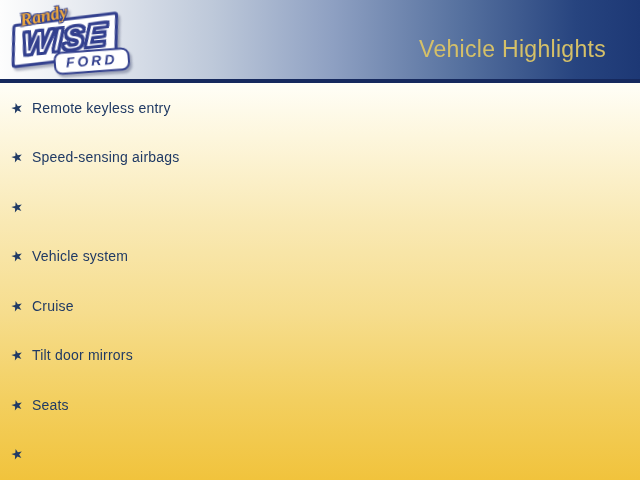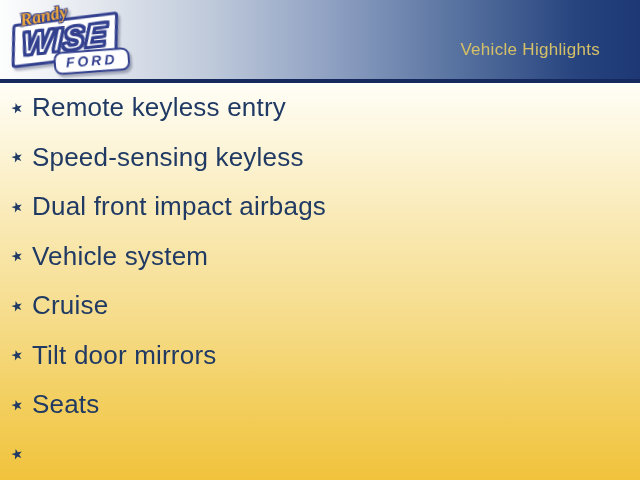--- a/index.html
+++ b/index.html
@@ -22,27 +22,27 @@
       #bec9da 33%,
       #8ea0c2 52%,
       #56719f 72%,
       #27447f 90%,
       #1d3875 100%);
     border-bottom: 4px solid #16295e;
   }
 
   .header-title {
     position: absolute;
-    right: 40px;
+    right: 34px;
     top: 0;
     height: 99px;
     display: flex;
     align-items: center;
     color: #d5c068;
-    font-size: 17px;
+    font-size: 23px;
     letter-spacing: 0.3px;
   }
 
   
   .logo {
     position: absolute;
     left: 8px;
     top: 2px;
     width: 135px;
     height: 78px;
@@ -129,21 +129,21 @@
   .star {
     display: inline-block;
     width: 18px;
     font-size: 14px;
     color: #203a64;
     transform: rotate(-14deg);
     text-align: center;
     margin-right: 6px;
   }
   .label {
-    font-size: 26px;
+    font-size: 14px;
     color: #203a64;
     letter-spacing: 0.2px;
   }
 </style>
 </head>
 <body>
 
 <div class="header">
   <div class="logo">
     <div class="logo-script">Randy</div>
@@ -157,25 +157,24 @@
   <div class="header-title">Vehicle Highlights</div>
 </div>
 
 <div class="main">
   <div class="row">
     <span class="star">★</span>
     <span class="label">Remote keyless entry</span>
   </div>
   <div class="row">
     <span class="star">★</span>
-    <span class="label">Speed-sensing keyless</span>
+    <span class="label">Speed-sensing airbags</span>
   </div>
   <div class="row">
     <span class="star">★</span>
-    <span class="label">Dual front impact airbags</span>
   </div>
   <div class="row">
     <span class="star">★</span>
     <span class="label">Vehicle system</span>
   </div>
   <div class="row">
     <span class="star">★</span>
     <span class="label">Cruise</span>
   </div>
   <div class="row">

